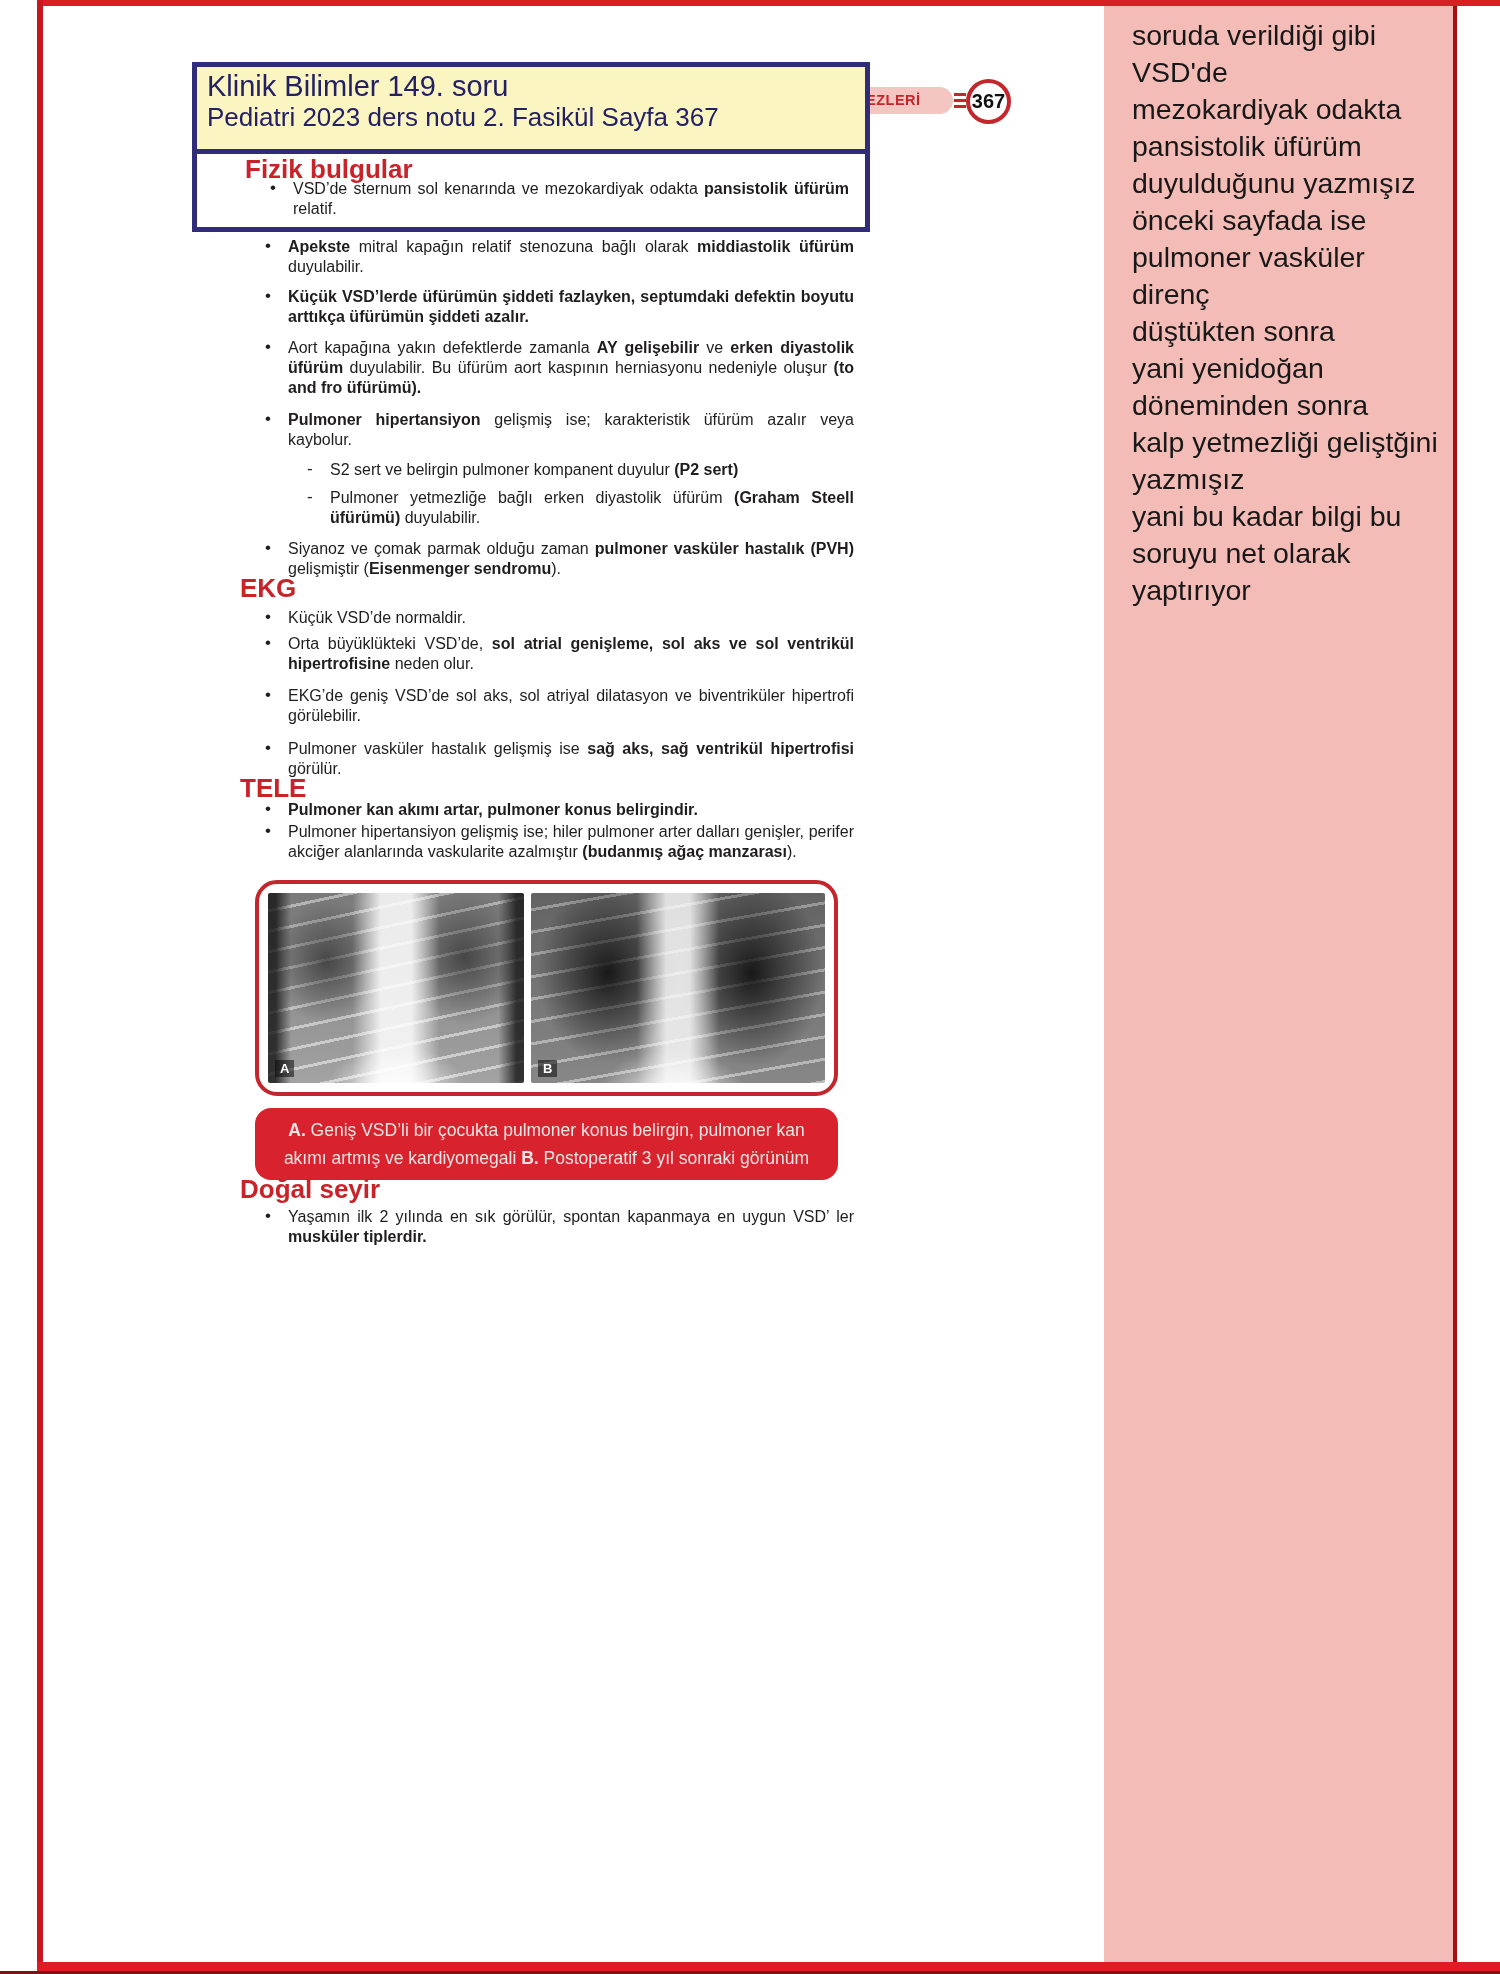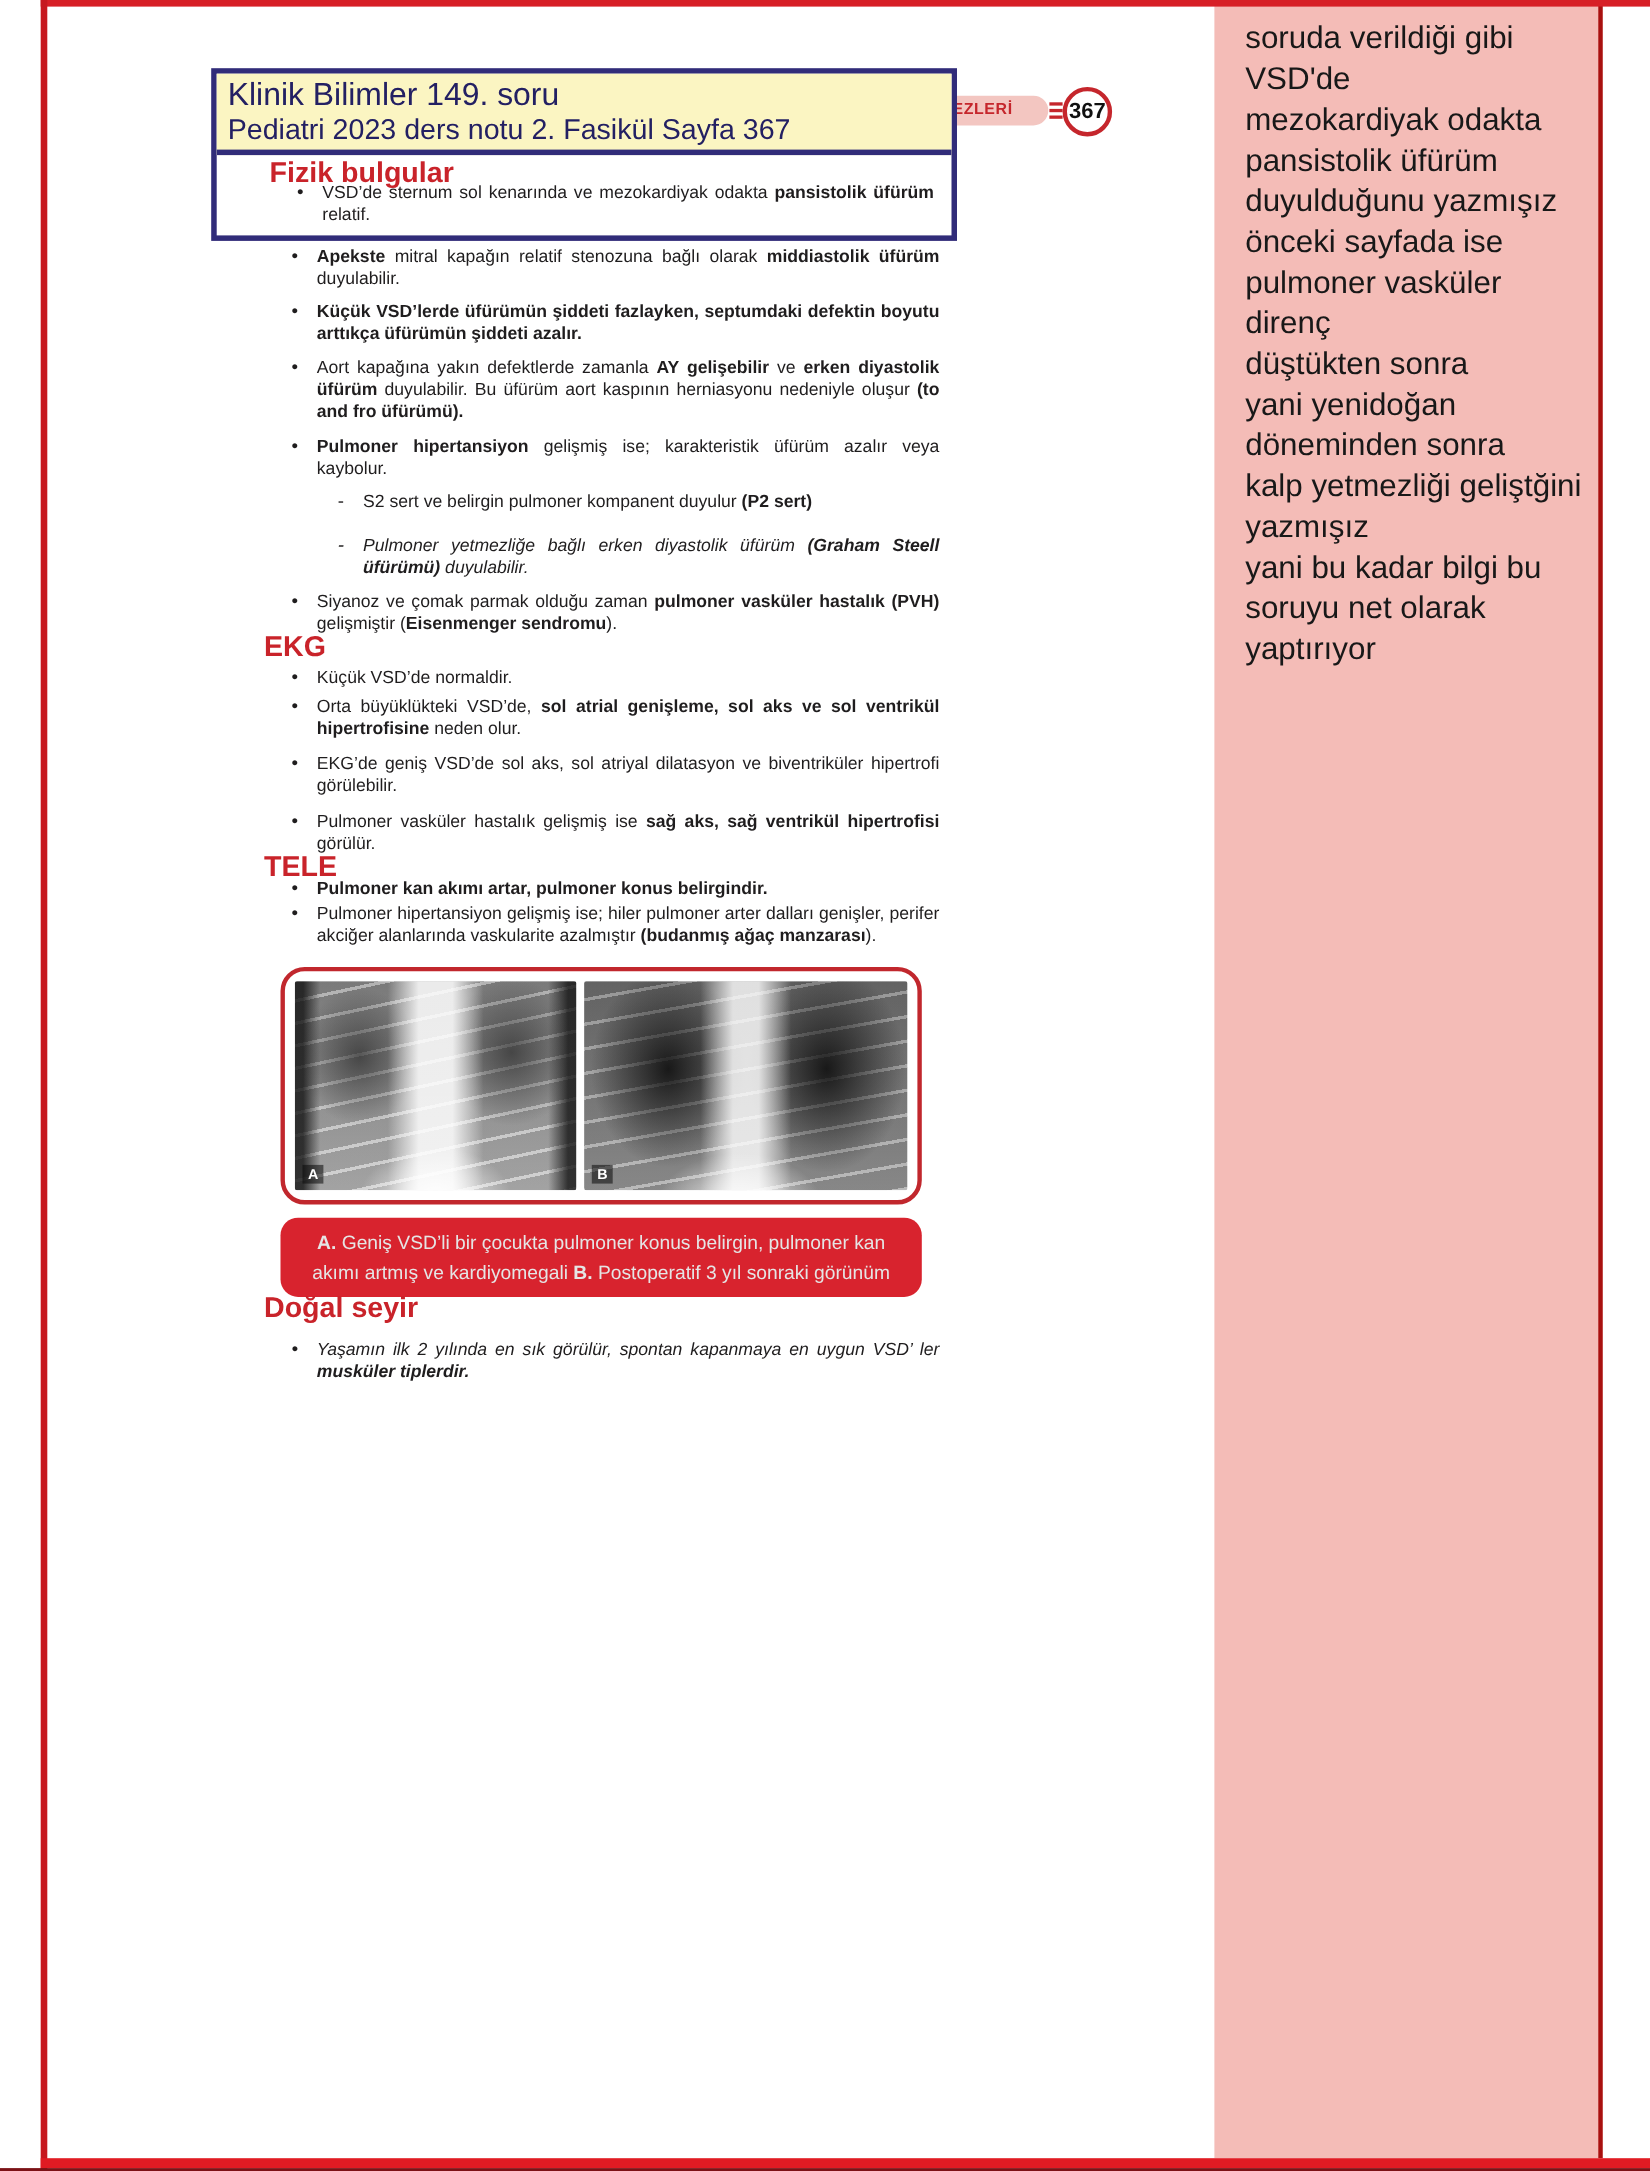--- a/index.html
+++ b/index.html
@@ -25,32 +25,32 @@
   .lines-icon{position:absolute;left:954px;top:93px;width:12px;z-index:2;}
   .lines-icon span{display:block;height:3px;background:#c5262c;margin-bottom:3px;}
   .badge-circle{position:absolute;left:966px;top:79px;width:45px;height:45px;border-radius:50%;
                 background:#fff;border:4px solid #c5262c;box-sizing:border-box;z-index:3;
                 display:flex;align-items:center;justify-content:center;
                 font-size:20px;font-weight:bold;color:#101010;}
   
   .doc{position:absolute;left:192px;top:62px;width:678px;z-index:4;
        color:#1f1d1e;font-size:16px;line-height:20px;}
   .navy-box{border:5px solid #312c79;background:#fff;}
-  .title-box{background:#fbf5c2;border-bottom:5px solid #312c79;padding:3px 10px 4px;}
+  .title-box{background:#fbf5c2;border-bottom:5px solid #312c79;padding:3px 10px 17px;}
   .title1{font-size:29px;line-height:32px;color:#232063;}
   .title2{font-size:26px;line-height:30px;color:#232063;}
   .intro{padding:6px 0 8px;}
   h2.sec{color:#c9232a;font-size:26px;line-height:19px;font-weight:bold;margin:0 0 0 48px;}
   ul.bullets{list-style:none;margin:0;padding:0 16px 0 96px;}
   li.b{position:relative;text-align:justify;}
   li.b::before{content:"\2022";position:absolute;left:-23px;top:-1px;font-size:17px;}
   li.sub{margin-left:42px;}
   li.sub::before{content:"-";font-weight:normal;}
   .mt4{margin-top:4px;}.mt5{margin-top:5px;}.mt6{margin-top:6px;}.mt7{margin-top:7px;}
-  .mt8{margin-top:20px;font-style:italic;}.mt10{margin-top:10px;}.mt11{margin-top:11px;}.mt12{margin-top:12px;}
+  .mt8{margin-top:8px;}.mt10{margin-top:10px;}.mt11{margin-top:11px;}.mt12{margin-top:12px;}
   .mt13{margin-top:13px;}.mt18{margin-top:18px;}.mt20{margin-top:20px;}.mt24{margin-top:24px;}
   .mt2{margin-top:2px;}
   
   .xray-panel{margin:18px 0 0 63px;width:583px;box-sizing:border-box;background:#fff;
               border:4px solid #c1272d;border-radius:22px;padding:9px;display:flex;gap:7px;}
   .xray{position:relative;height:190px;border-radius:2px;}
   .xray-a{width:256px;
     background:
       radial-gradient(95px 62px at 50% 103%, rgba(255,255,255,.95), rgba(255,255,255,0) 72%),
       linear-gradient(90deg, rgba(255,255,255,0) 33%, rgba(255,255,255,.85) 44% 56%, rgba(255,255,255,0) 67%),

